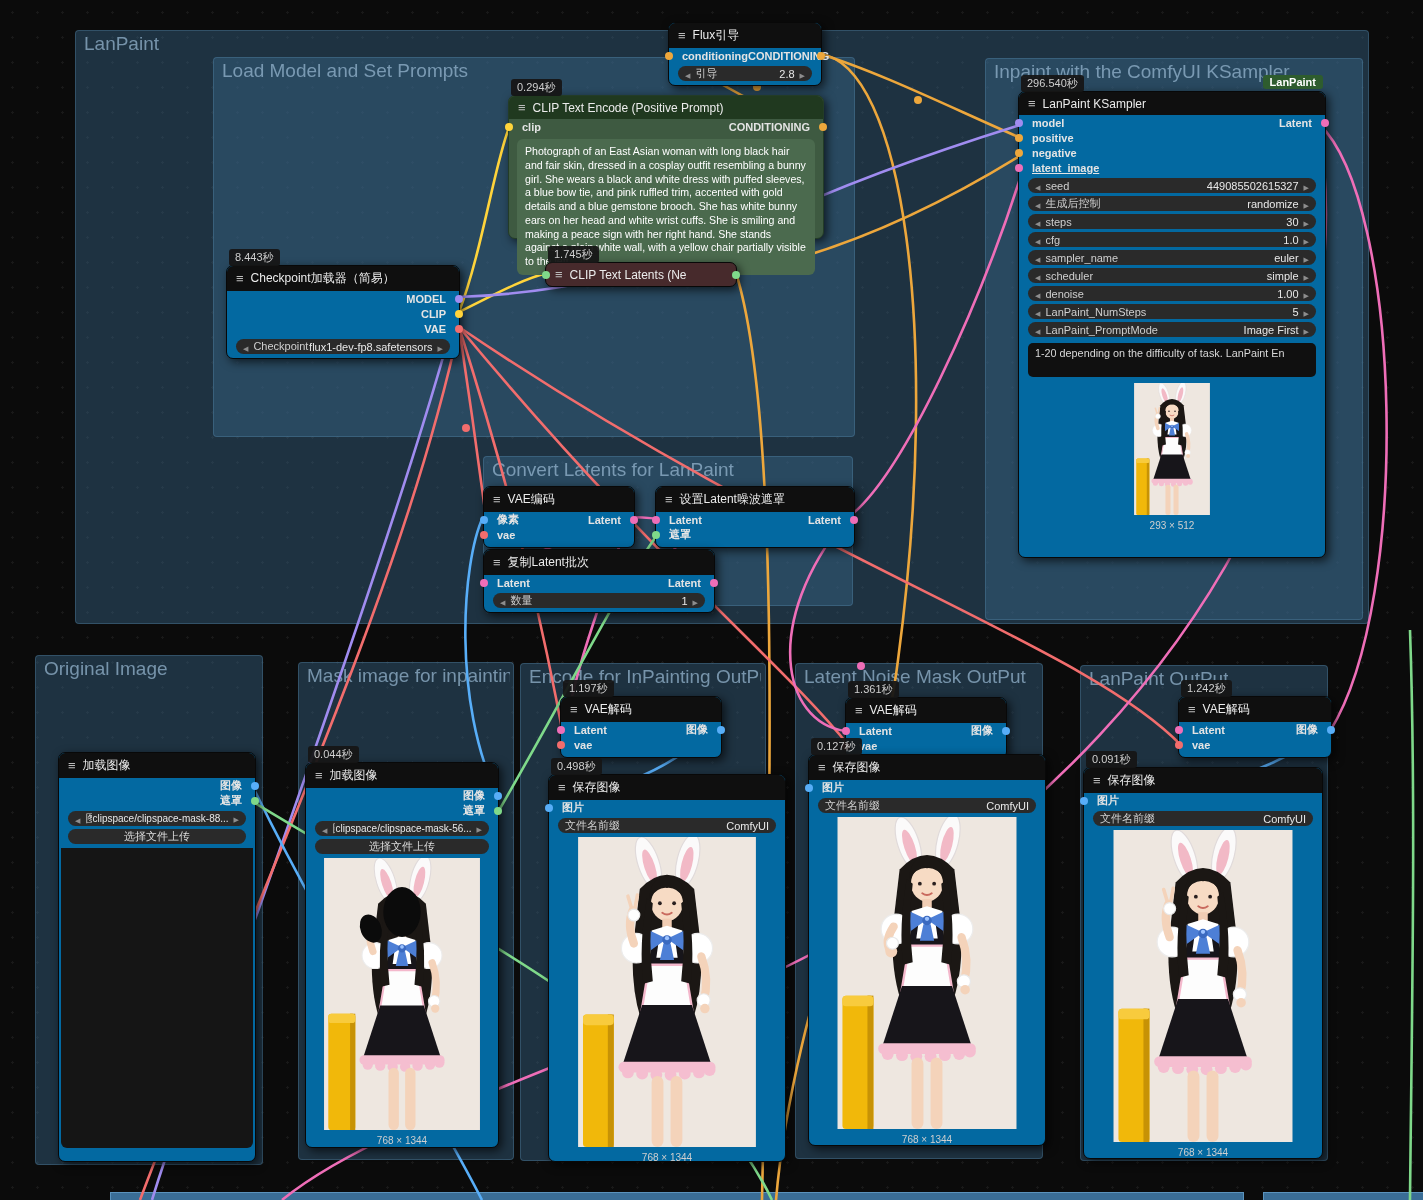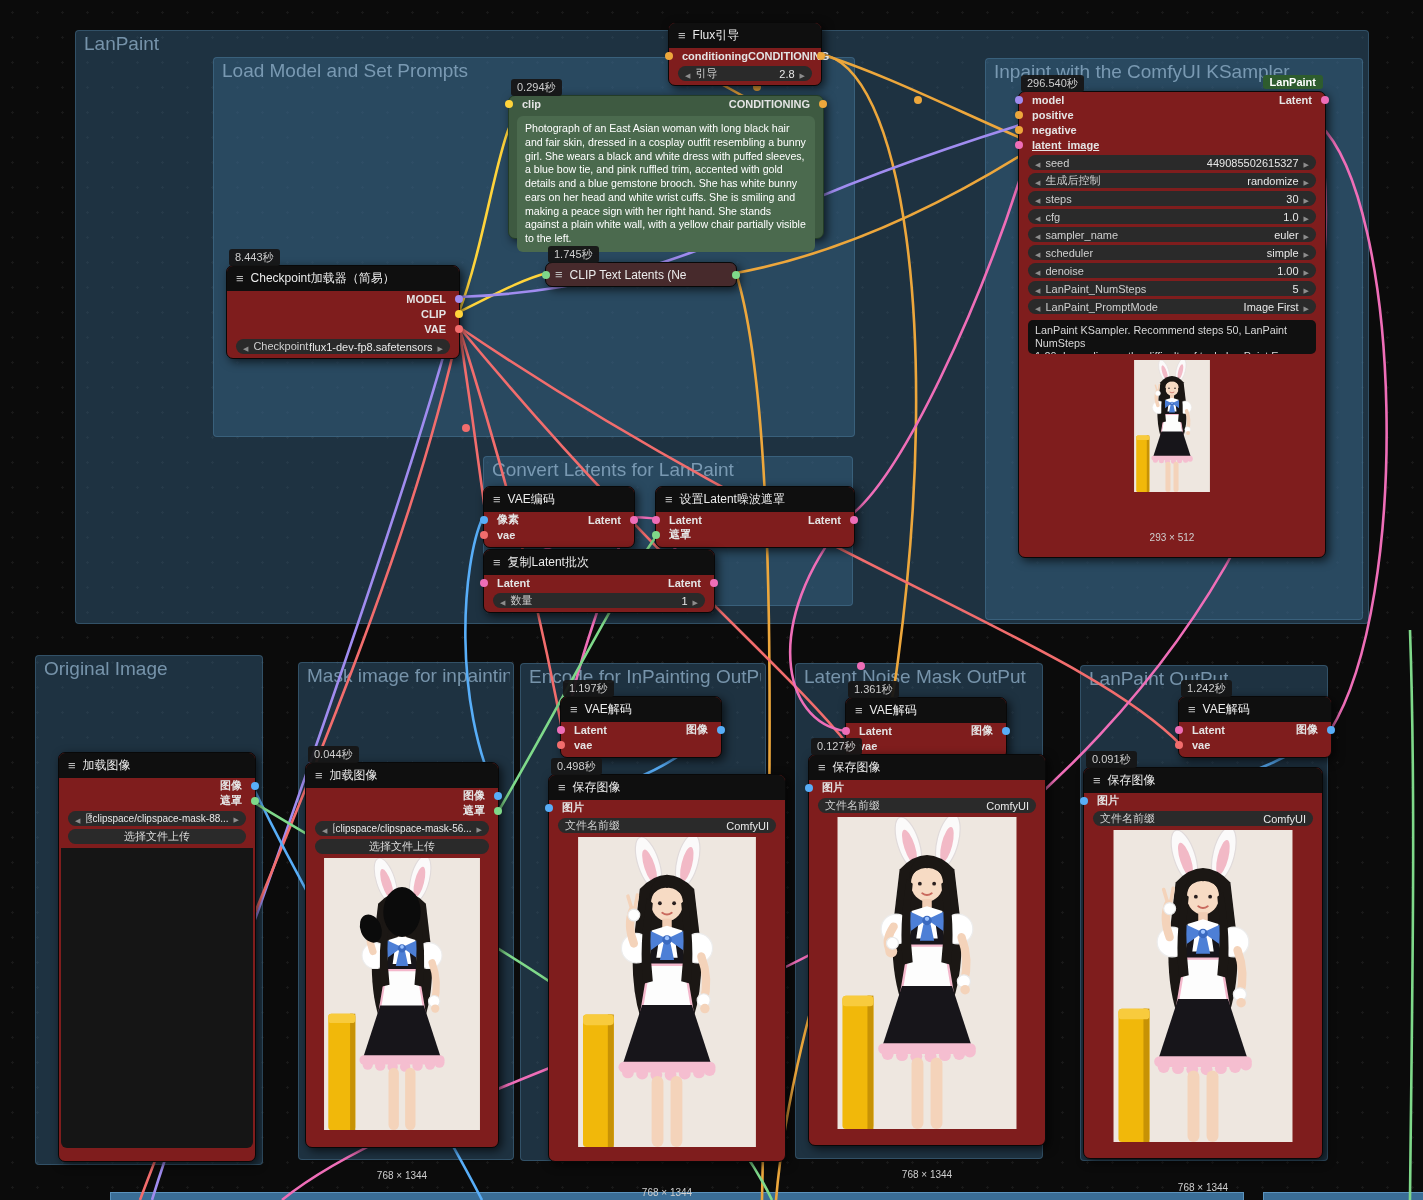--- a/index.html
+++ b/index.html
@@ -3,21 +3,21 @@
 <meta charset="utf-8">
 <style>
   html,body{margin:0;padding:0;background:#0b0b0b;}
   body{width:1423px;height:1200px;position:relative;overflow:hidden;
        font-family:"Liberation Sans",sans-serif;color:#ddd;
        background-color:#0b0b0b;
        background-image:radial-gradient(#191919 1px, transparent 1.2px);
        background-size:25px 25px;}
   .group{position:absolute;background:rgba(58,106,140,0.42);border:1px solid rgba(90,140,175,0.35);border-radius:4px;z-index:0;}
   .group-title{position:absolute;top:2px;left:8px;font-size:19px;color:rgba(148,180,205,0.75);white-space:nowrap;overflow:hidden;max-width:95%;}
-  .node{position:absolute;background:#7f1d1d;border:1px solid #080808;border-radius:7px;z-index:2;box-shadow:3px 3px 10px rgba(0,0,0,0.65);font-size:11px;}
+  .node{position:absolute;background:#0369a1;border:1px solid #080808;border-radius:7px;z-index:2;box-shadow:3px 3px 10px rgba(0,0,0,0.65);font-size:11px;}
   .node-header{display:flex;align-items:center;gap:7px;background:#0f0f0f;border-radius:6px 6px 0 0;padding:4px 9px;color:#ececec;font-size:12px;white-space:nowrap;overflow:hidden;}
   .menu-icon::before{content:"≡";color:#bbb;font-size:13px;}
   .badge{position:absolute;top:-17px;left:2px;background:rgba(22,22,22,0.95);color:#cfcfcf;font-size:11px;padding:1px 6px;border-radius:3px;white-space:nowrap;z-index:3;}
   .tag{position:absolute;top:-17px;right:2px;background:#2e5c2e;color:#fff;font-weight:bold;font-size:11px;padding:1px 7px;border-radius:3px;z-index:3;}
   .row{position:relative;display:flex;justify-content:space-between;align-items:center;padding:0 13px;height:15px;color:#e4e4e4;}
   .dot{width:8px;height:8px;border-radius:50%;position:absolute;top:50%;margin-top:-4px;}
   .dot.l{left:-4px;} .dot.r{right:-4px;}
   .c-model{background:#a08cf0;} .c-clip{background:#ffd43b;} .c-vae{background:#f26d6d;}
   .c-cond{background:#eda73c;} .c-latent{background:#ef6eb8;} .c-image{background:#58aef8;} .c-mask{background:#7fd98a;}
   .widget{display:flex;justify-content:space-between;align-items:center;background:#2a2a2a;border-radius:9px;margin:3px 9px;padding:0 7px;height:15px;font-size:11px;color:#cfcfcf;white-space:nowrap;overflow:hidden;}
@@ -25,21 +25,21 @@
   .widget .wvalue{display:flex;align-items:center;gap:5px;color:#e8e8e8;}
   .arrow-l::before{content:"◀";font-size:7px;color:#8d8d8d;}
   .arrow-r::before{content:"▶";font-size:7px;color:#8d8d8d;}
   .btn-widget{justify-content:center;color:#ddd;}
   .pos-node{background:#3e5a41;border:1px solid #233c27;}
   .pos-node .node-header{background:#20391f;}
   .prompt-box{margin:5px 8px;background:#4b6a4e;border-radius:6px;padding:6px 8px;color:#fff;font-size:10.6px;line-height:1.3;}
   .neg-node{background:#472a2c;}
   .neg-node .node-header{background:transparent;}
   .note-box{margin:6px 9px;background:#101010;border-radius:5px;padding:4px 7px;color:#d8d8d8;font-size:10.8px;line-height:13px;height:26px;overflow:hidden;}
-  .preview{display:flex;flex-direction:column;align-items:center;margin-top:4px;gap:35px;}
+  .preview{display:flex;flex-direction:column;align-items:center;margin-top:4px;}
   .preview svg{border-radius:2px;}
   .caption{color:#cfcfcf;font-size:10px;margin-top:3px;text-align:center;}
   #wires{position:absolute;left:0;top:0;z-index:1;pointer-events:none;}
   .strip{position:absolute;height:7px;background:#3a6d96;border:1px solid #5b93bd;z-index:0;}
   .empty-body{background:#151515;border-radius:0 0 6px 6px;}
 </style>
 </head>
 <body>
 
 <div class="group" style="left:75px;top:30px;width:1292px;height:592px;">
@@ -145,20 +145,24 @@
       </span>
     <span class="wvalue">
         <span>2.8</span>
       <span class="arrow-r"></span>
       </span>
   </div>
 </div>
 
 <div class="node pos-node" style="left:508px;top:95px;width:314px;height:142px;">
   <div class="badge">0.294秒</div>
+  <div class="node-header">
+      <span class="menu-icon"></span>
+    <span>CLIP Text Encode (Positive Prompt)</span>
+    </div>
   <div class="row">
     <span class="dot l c-clip"></span>
     <span style="font-weight:bold;">clip</span>
     <span style="font-weight:bold;">CONDITIONING</span>
     <span class="dot r c-cond"></span>
   </div>
   <div class="prompt-box">Photograph of an East Asian woman with long black hair and fair skin, dressed in a cosplay outfit resembling a bunny girl. She wears a black and white dress with puffed sleeves, a blue bow tie, and pink ruffled trim, accented with gold details and a blue gemstone brooch. She has white bunny ears on her head and white wrist cuffs. She is smiling and making a peace sign with her right hand. She stands against a plain white wall, with a yellow chair partially visible to the left.</div>
 </div>
 
 <div class="node" style="left:226px;top:265px;width:232px;height:92px;">
@@ -197,20 +201,24 @@
       <span class="menu-icon"></span>
     <span>CLIP Text Latents (Ne</span>
     </div>
   <span class="dot l c-mask" style="top:12px;"></span>
   <span class="dot r c-mask" style="top:12px;"></span>
 </div>
 
 <div class="node" style="left:1018px;top:91px;width:306px;height:465px;">
   <div class="badge">296.540秒</div>
   <div class="tag">LanPaint</div>
+  <div class="node-header">
+      <span class="menu-icon"></span>
+    <span>LanPaint KSampler</span>
+    </div>
   <div class="row">
     <span class="dot l c-model"></span>
     <span style="font-weight:bold;">model</span>
     <span style="font-weight:bold;">Latent</span>
     <span class="dot r c-latent"></span>
   </div>
   <div class="row">
       <span class="dot l c-cond"></span>
     <span style="font-weight:bold;">positive</span>
       <span></span>
@@ -311,21 +319,20 @@
         <span class="arrow-l"></span>
         <span>LanPaint_PromptMode</span>
       </span>
       <span class="wvalue">
         <span>Image First</span>
         <span class="arrow-r"></span>
       </span>
     </div>
 
   <div class="note-box">
-    <div>LanPaint KSampler. Recommend steps 50, LanPaint NumSteps</div>
     <div>1-20 depending on the difficulty of task. LanPaint En</div>
   </div>
   <div class="preview">
     <span><svg width="96" height="132" viewBox="0 0 150 262" xmlns="http://www.w3.org/2000/svg">
           <rect width="150" height="262" fill="#ecdfd8"></rect>
           <rect width="150" height="262" fill="#efe9e2" opacity="0.85"></rect>
           <rect x="4" y="150" width="26" height="112" rx="3" fill="#f1b80a"></rect>
           <rect x="25" y="150" width="5" height="112" fill="#c79205"></rect>
           <rect x="4" y="150" width="26" height="9" rx="3" fill="#f8cb3d"></rect>
           <g transform="rotate(-18 60 24)">

